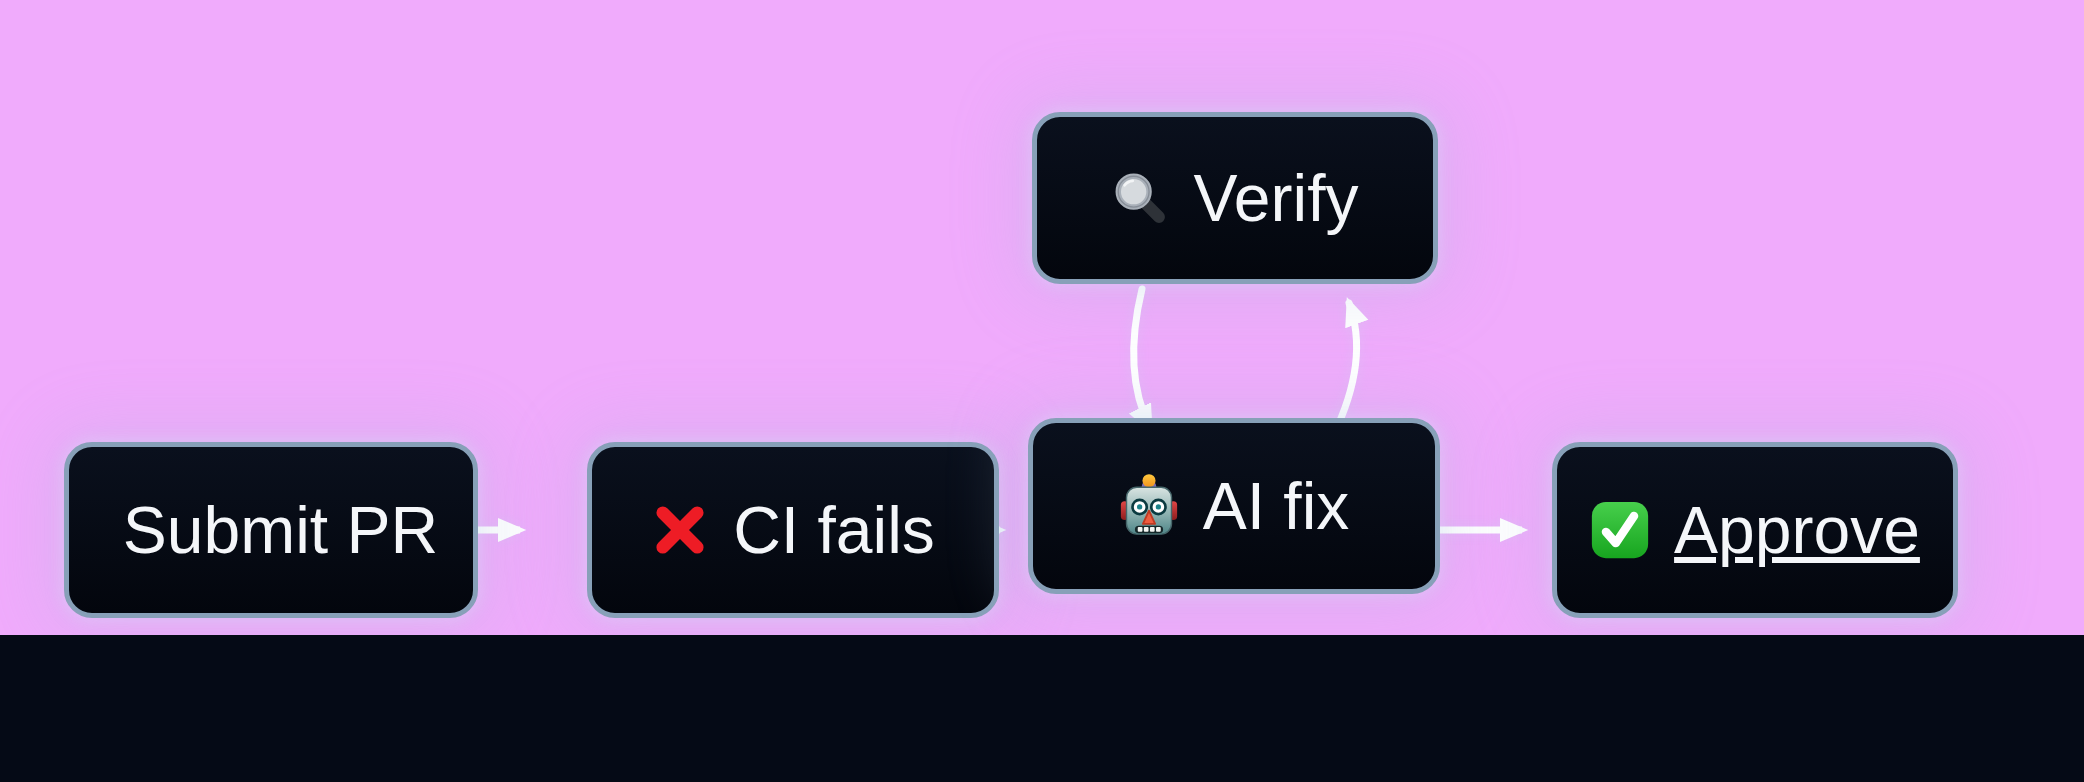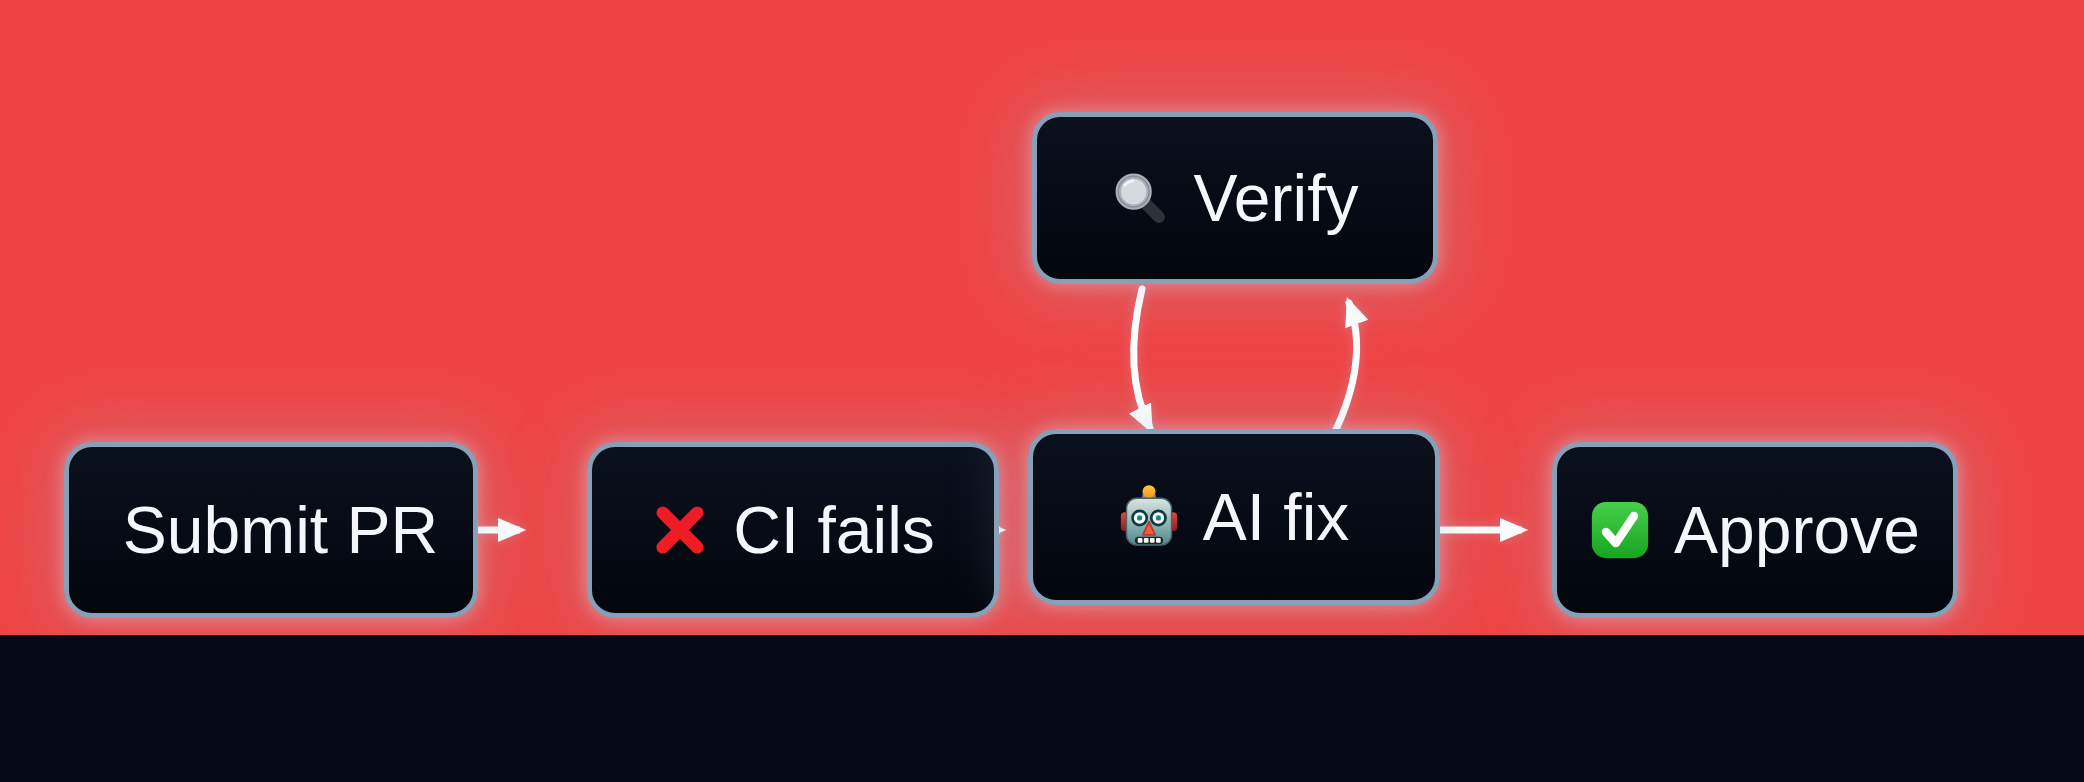--- a/index.html
+++ b/index.html
@@ -4,21 +4,21 @@
 <style>
   html, body {
     margin: 0; padding: 0;
     background: #050a16;
     font-family: "Liberation Sans", sans-serif;
   }
   .stage {
     position: relative;
     width: 2084px;
     height: 635px;
-    background: #ef4444;
+    background: #f0abfc;
     overflow: hidden;
   }
   .edges {
     position: absolute;
     left: 0; top: 0;
     width: 2084px; height: 782px;
     z-index: 1;
     pointer-events: none;
     filter: drop-shadow(0 0 6px rgba(200,215,240,0.30));
   }
@@ -91,21 +91,21 @@
   <div class="node" style="left:539px; top:442px; width:412px; height:176px;margin-left:48px;">
     <span class="icon">
       <svg width="58" height="58" viewBox="0 0 64 64">
         <line x1="13" y1="13" x2="51" y2="51" stroke="#ee1c25" stroke-width="14" stroke-linecap="round"></line>
         <line x1="51" y1="13" x2="13" y2="51" stroke="#ee1c25" stroke-width="14" stroke-linecap="round"></line>
       </svg>
     </span>
     <span class="label">CI fails</span>
   </div>
 
-  <div class="node" style="left:1028px; top:429px; width:412px; height:176px;">
+  <div class="node" style="left:1028px; top:418px; width:412px; height:176px;">
     <span class="icon">
       <svg width="60" height="68" viewBox="0 0 64 72">
         <defs>
           <linearGradient id="robotHead" x1="0" y1="0" x2="0" y2="1">
             <stop offset="0" stop-color="#d9e4e2"></stop>
             <stop offset="0.55" stop-color="#8fb3b2"></stop>
             <stop offset="1" stop-color="#4f8688"></stop>
           </linearGradient>
           <linearGradient id="robotBall" x1="0" y1="0" x2="0" y2="1">
             <stop offset="0" stop-color="#ffc93e"></stop>
@@ -131,21 +131,21 @@
         <rect x="17" y="57" width="30" height="8" rx="4" fill="#16292b"></rect>
         <rect x="20" y="58.5" width="5" height="5" rx="1" fill="#f4f6f2"></rect>
         <rect x="26.5" y="58.5" width="5" height="5" rx="1" fill="#f4f6f2"></rect>
         <rect x="33" y="58.5" width="5" height="5" rx="1" fill="#f4f6f2"></rect>
         <rect x="39.5" y="58.5" width="5" height="5" rx="1" fill="#f4f6f2"></rect>
       </svg>
     </span>
     <span class="label">AI fix</span>
   </div>
 
-  <div class="node" style="left:1552px; top:442px; width:406px; height:176px;">
+  <div class="node" style="left:1552px; top:442px; width:406px; height:176px;text-decoration:underline;">
     <span class="icon">
       <svg width="60" height="60" viewBox="0 0 64 64">
         <defs>
           <linearGradient id="checkGreen" x1="0" y1="0" x2="0" y2="1">
             <stop offset="0" stop-color="#47cf4c"></stop>
             <stop offset="1" stop-color="#17a51f"></stop>
           </linearGradient>
         </defs>
         <rect x="2" y="2" width="60" height="60" rx="15" fill="url(#checkGreen)"></rect>
         <path d="M17 34 L27.5 46 L47 17" fill="none" stroke="#ffffff" stroke-width="9" stroke-linecap="round" stroke-linejoin="round"></path>

